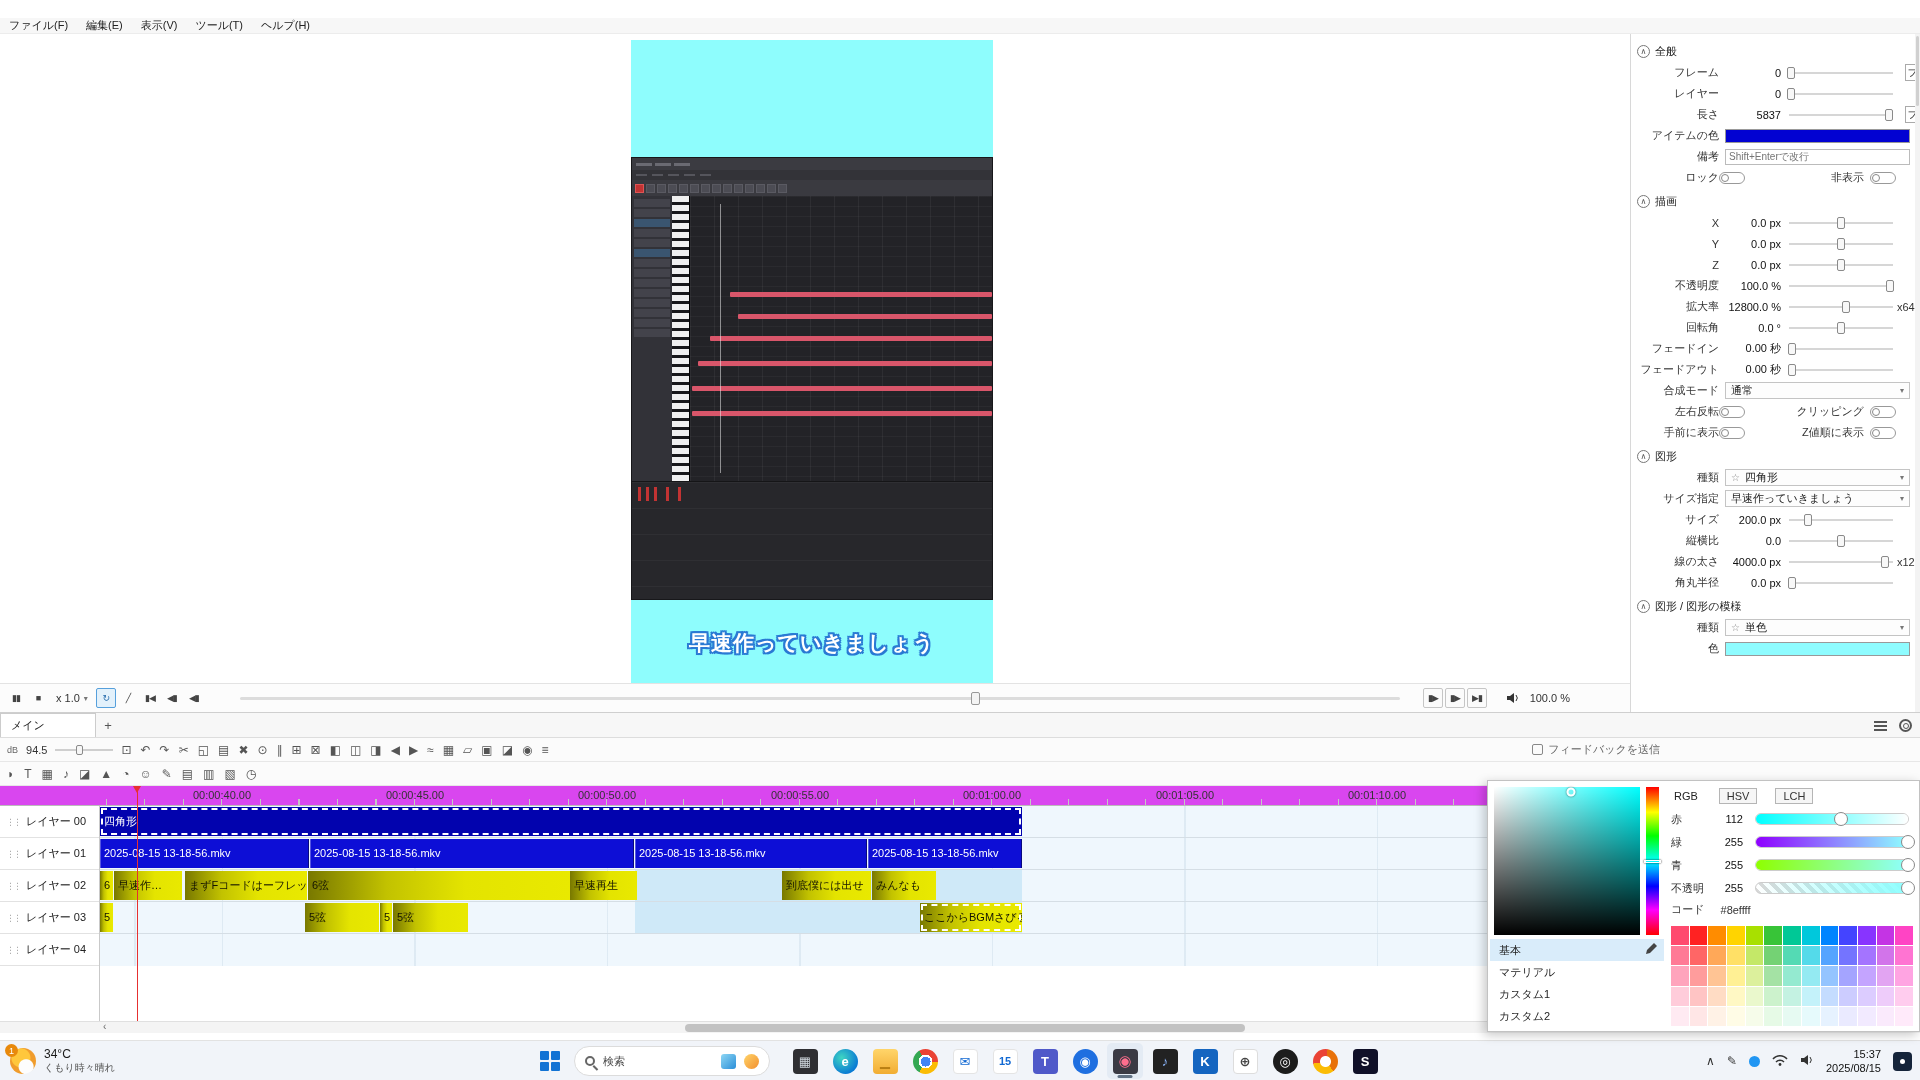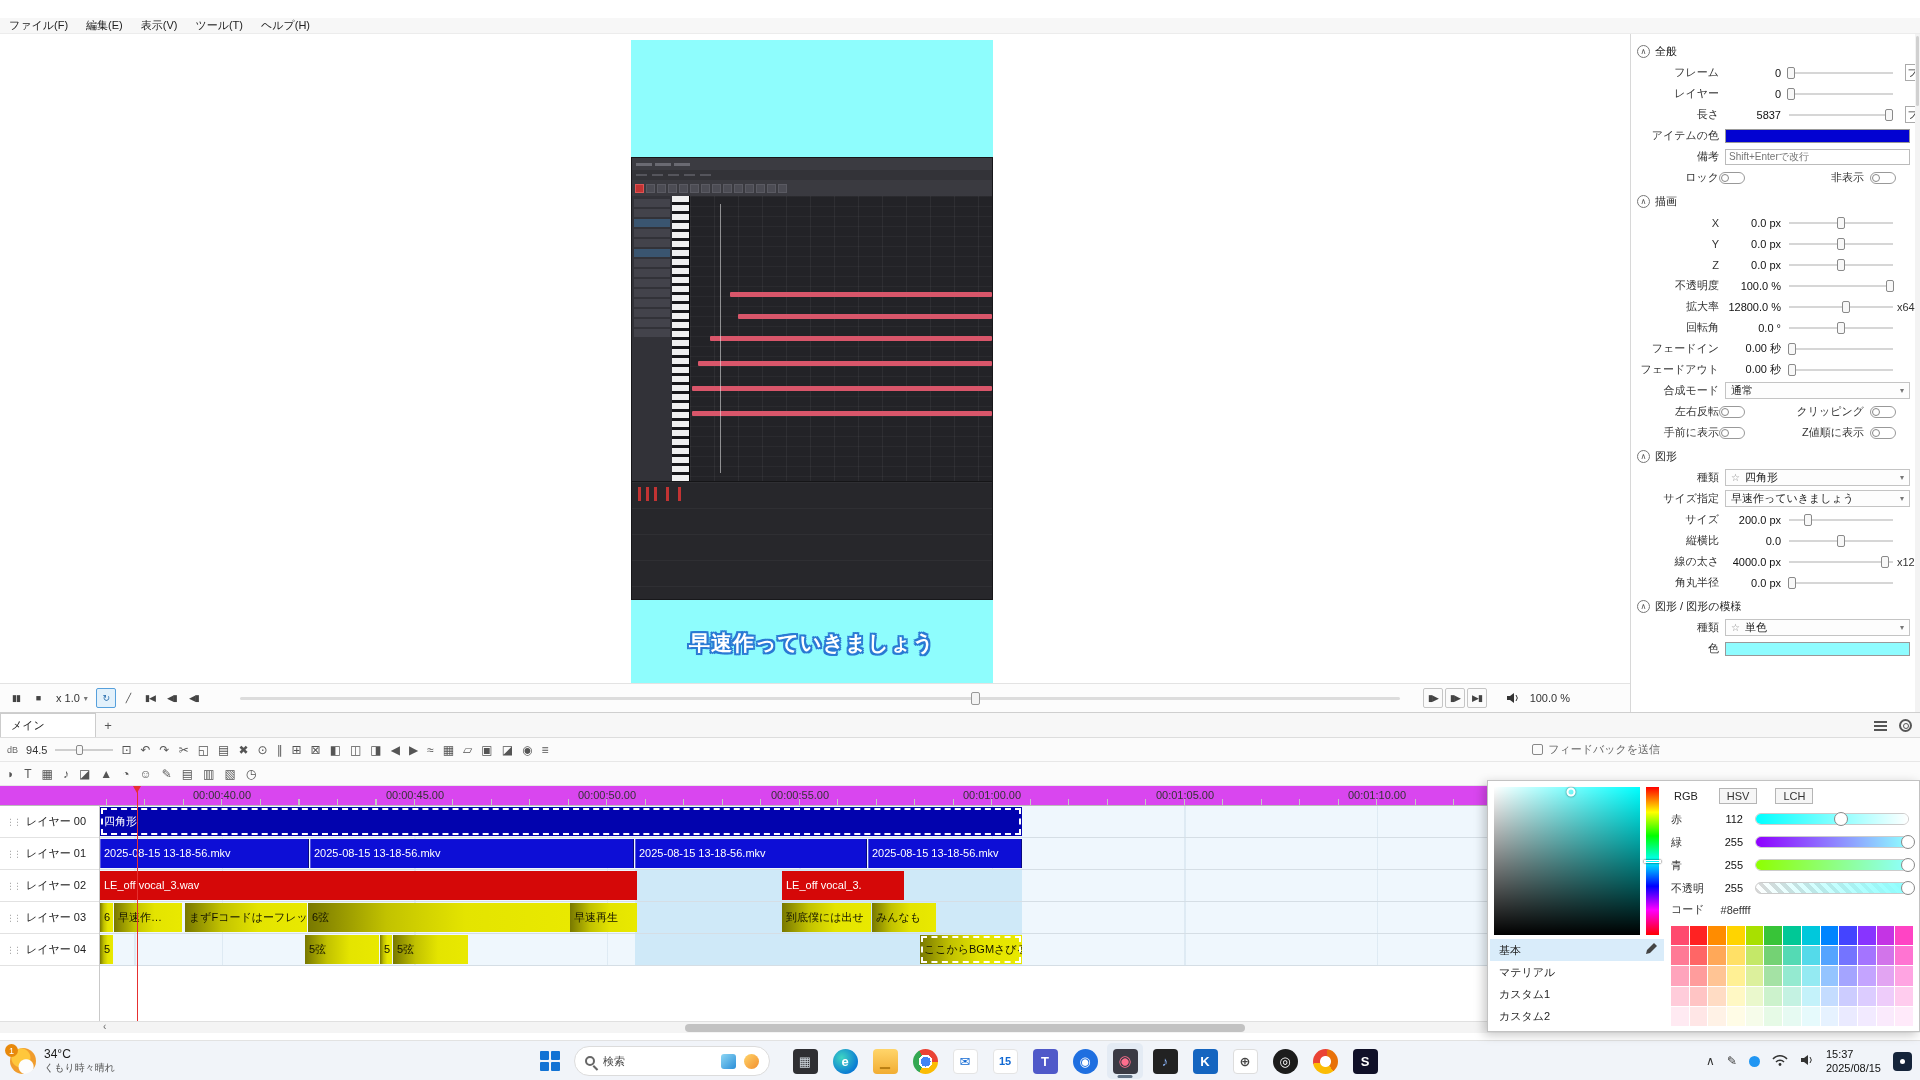--- a/index.html
+++ b/index.html
@@ -188,21 +188,21 @@
   .a-ymm{background:#3a3a44;color:#ff6e8e;font-size:15px}
   .a-dark2{background:#222;color:#8ab4f8}
   .a-kde{background:#1565c0;color:#fff}
   .a-plug{background:#fff;color:#444;border:1px solid #ddd}
   .a-obs{border-radius:50%;background:#1c1c1c;color:#fff}
   .a-chrome2{border-radius:50%;background:radial-gradient(circle at 50% 50%,#fff 0 5px,rgba(0,0,0,0) 6px),conic-gradient(from 10deg,#e8710a 0 130deg,#fbbc05 0 250deg,#ea4335 0 360deg);color:transparent}
   .a-s{background:#101028;color:#fff}
   .tb-tray{position:absolute;right:8px;top:0;height:40px;display:flex;align-items:center;gap:12px}
   .trayic{color:#333;font-size:12px}
   .tray-drop{width:11px;height:11px;border-radius:50%;background:#2196f3;display:block}
-  .tb-clock{font-size:11px;line-height:1.3;color:#111}
+  .tb-clock{text-align:right;font-size:11px;line-height:1.3;color:#111}
   .tb-bell{width:19px;height:19px;border-radius:4px;background:#15243a;position:relative}
   .tb-bell::after{content:"";position:absolute;left:7px;top:7px;width:5px;height:5px;border-radius:50%;background:#fff}
 </style>
 </head>
 <body>
 
 <div id="app">
 
 
   <div class="menubar" id="menubar">
@@ -624,29 +624,20 @@
               <span>2025-08-15 13-18-56.mkv</span>
             </div>
             <div class="titem k-video" style="left: 210px; width: 324px;">
               <span>2025-08-15 13-18-56.mkv</span>
             </div>
             <div class="titem k-video" style="left: 535px; width: 232px;">
               <span>2025-08-15 13-18-56.mkv</span>
             </div>
             <div class="titem k-video" style="left: 768px; width: 154px;">
               <span>2025-08-15 13-18-56.mkv</span>
-            </div>
-          </div>
-          <div class="trow">
-            <div class="regn" style="left: 535px; width: 387px;"></div>
-            <div class="titem k-audio" style="left: 0px; width: 537px;">
-              <span>LE_off vocal_3.wav</span>
-            </div>
-            <div class="titem k-audio" style="left: 682px; width: 122px;">
-              <span>LE_off vocal_3.</span>
             </div>
           </div>
           <div class="trow">
             <div class="regn" style="left: 535px; width: 387px;"></div>
             <div class="titem k-voice" style="left: 0px; width: 13px;">
               <span>6</span>
             </div>
             <div class="titem k-voice" style="left: 14px; width: 68px;">
               <span>早速作…</span>
             </div>

